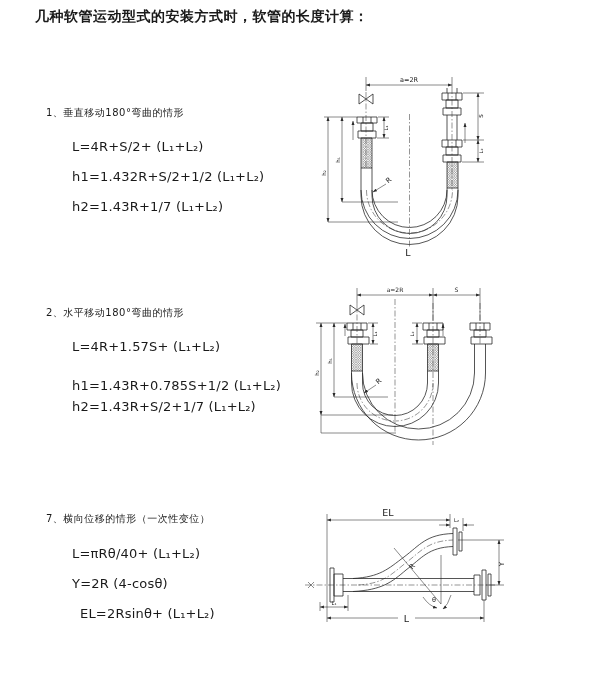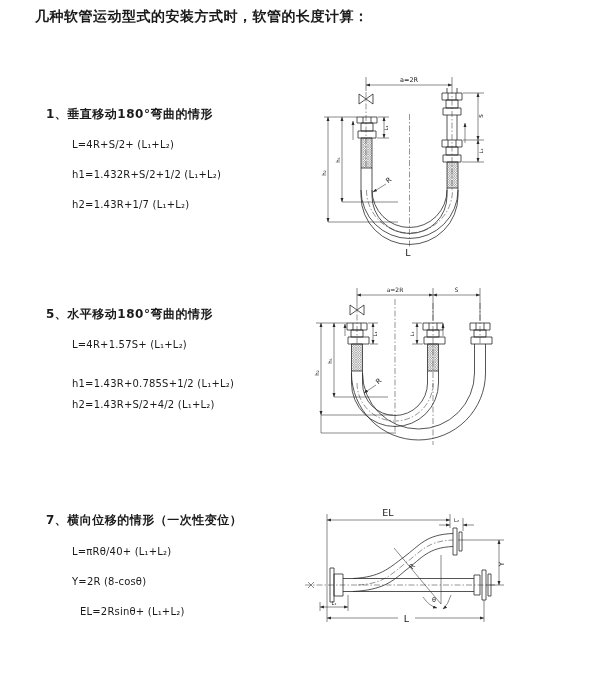--- a/index.html
+++ b/index.html
@@ -1,47 +1,47 @@
 <!DOCTYPE html>
 <html><head>
 <meta charset="utf-8">
 <style>
   html,body{margin:0;padding:0;background:#ffffff;}
   body{width:600px;height:675px;position:relative;overflow:hidden;
        font-family:"DejaVu Sans","Liberation Sans",sans-serif;color:#1a1a1a;}
   .abs{position:absolute;}
   .title{left:35px;top:8px;font-size:14px;font-weight:600;letter-spacing:0.5px;}
-  .heading{font-size:12px;font-weight:700;letter-spacing:0.5px;}
-  .formula{font-size:10px;font-weight:400;letter-spacing:0.2px;}
+  .heading{font-size:10px;font-weight:400;letter-spacing:0.5px;}
+  .formula{font-size:13px;font-weight:400;letter-spacing:0.2px;}
   svg{display:block;}
   svg line,svg path,svg rect,svg polygon{vector-effect:non-scaling-stroke;}
   .ln{stroke:#2a2a2a;stroke-width:0.8;fill:none;}
   .thin{stroke:#2a2a2a;stroke-width:0.55;fill:none;}
   .cl{stroke:#2a2a2a;stroke-width:0.5;fill:none;stroke-dasharray:6 2 1.5 2;}
   .braid{fill:url(#braidp);stroke:#2a2a2a;stroke-width:0.8;}
   .lbl{fill:#1a1a1a;stroke:none;font-family:"DejaVu Sans","Liberation Sans",sans-serif;}
 </style>
 </head>
 <body>
 
 <div class="abs title">几种软管运动型式的安装方式时，软管的长度计算：</div>
 
 <div class="abs heading" style="left:46px;top:106px">1、垂直移动180°弯曲的情形</div>
 <div class="abs formula" style="left:72px;top:139px">L=4R+S/2+ (L₁+L₂)</div>
 <div class="abs formula" style="left:72px;top:169px">h1=1.432R+S/2+1/2 (L₁+L₂)</div>
 <div class="abs formula" style="left:72px;top:199px">h2=1.43R+1/7 (L₁+L₂)</div>
 
-<div class="abs heading" style="left:46px;top:306px">5、水平移动180°弯曲的情形</div>
+<div class="abs heading" style="left:46px;top:306px">2、水平移动180°弯曲的情形</div>
 <div class="abs formula" style="left:72px;top:339px">L=4R+1.57S+ (L₁+L₂)</div>
 <div class="abs formula" style="left:72px;top:378px">h1=1.43R+0.785S+1/2 (L₁+L₂)</div>
-<div class="abs formula" style="left:72px;top:399px">h2=1.43R+S/2+4/2 (L₁+L₂)</div>
+<div class="abs formula" style="left:72px;top:399px">h2=1.43R+S/2+1/7 (L₁+L₂)</div>
 
 <div class="abs heading" style="left:46px;top:512px">7、横向位移的情形（一次性变位）</div>
 <div class="abs formula" style="left:72px;top:546px">L=πRθ/40+ (L₁+L₂)</div>
-<div class="abs formula" style="left:72px;top:576px">Y=2R (8-cosθ)</div>
+<div class="abs formula" style="left:72px;top:576px">Y=2R (4-cosθ)</div>
 <div class="abs formula" style="left:80px;top:606px">EL=2Rsinθ+ (L₁+L₂)</div>
 
 <div class="abs" style="left:308px;top:68px">
 <svg width="292" height="200" viewBox="0 0 292 200">
   <defs>
     <pattern id="braidp" patternUnits="userSpaceOnUse" width="2.4" height="2.4">
       <path d="M0,2.4 L2.4,0 M0,0 L2.4,2.4" stroke="#4a4a4a" stroke-width="0.35"></path>
     </pattern>
     <marker id="arr" viewBox="0 0 10 10" refX="9" refY="5" markerWidth="8" markerHeight="8" orient="auto-start-reverse">
       <path d="M0,1.6 L9.5,5 L0,8.4 z" fill="#2a2a2a"></path>

